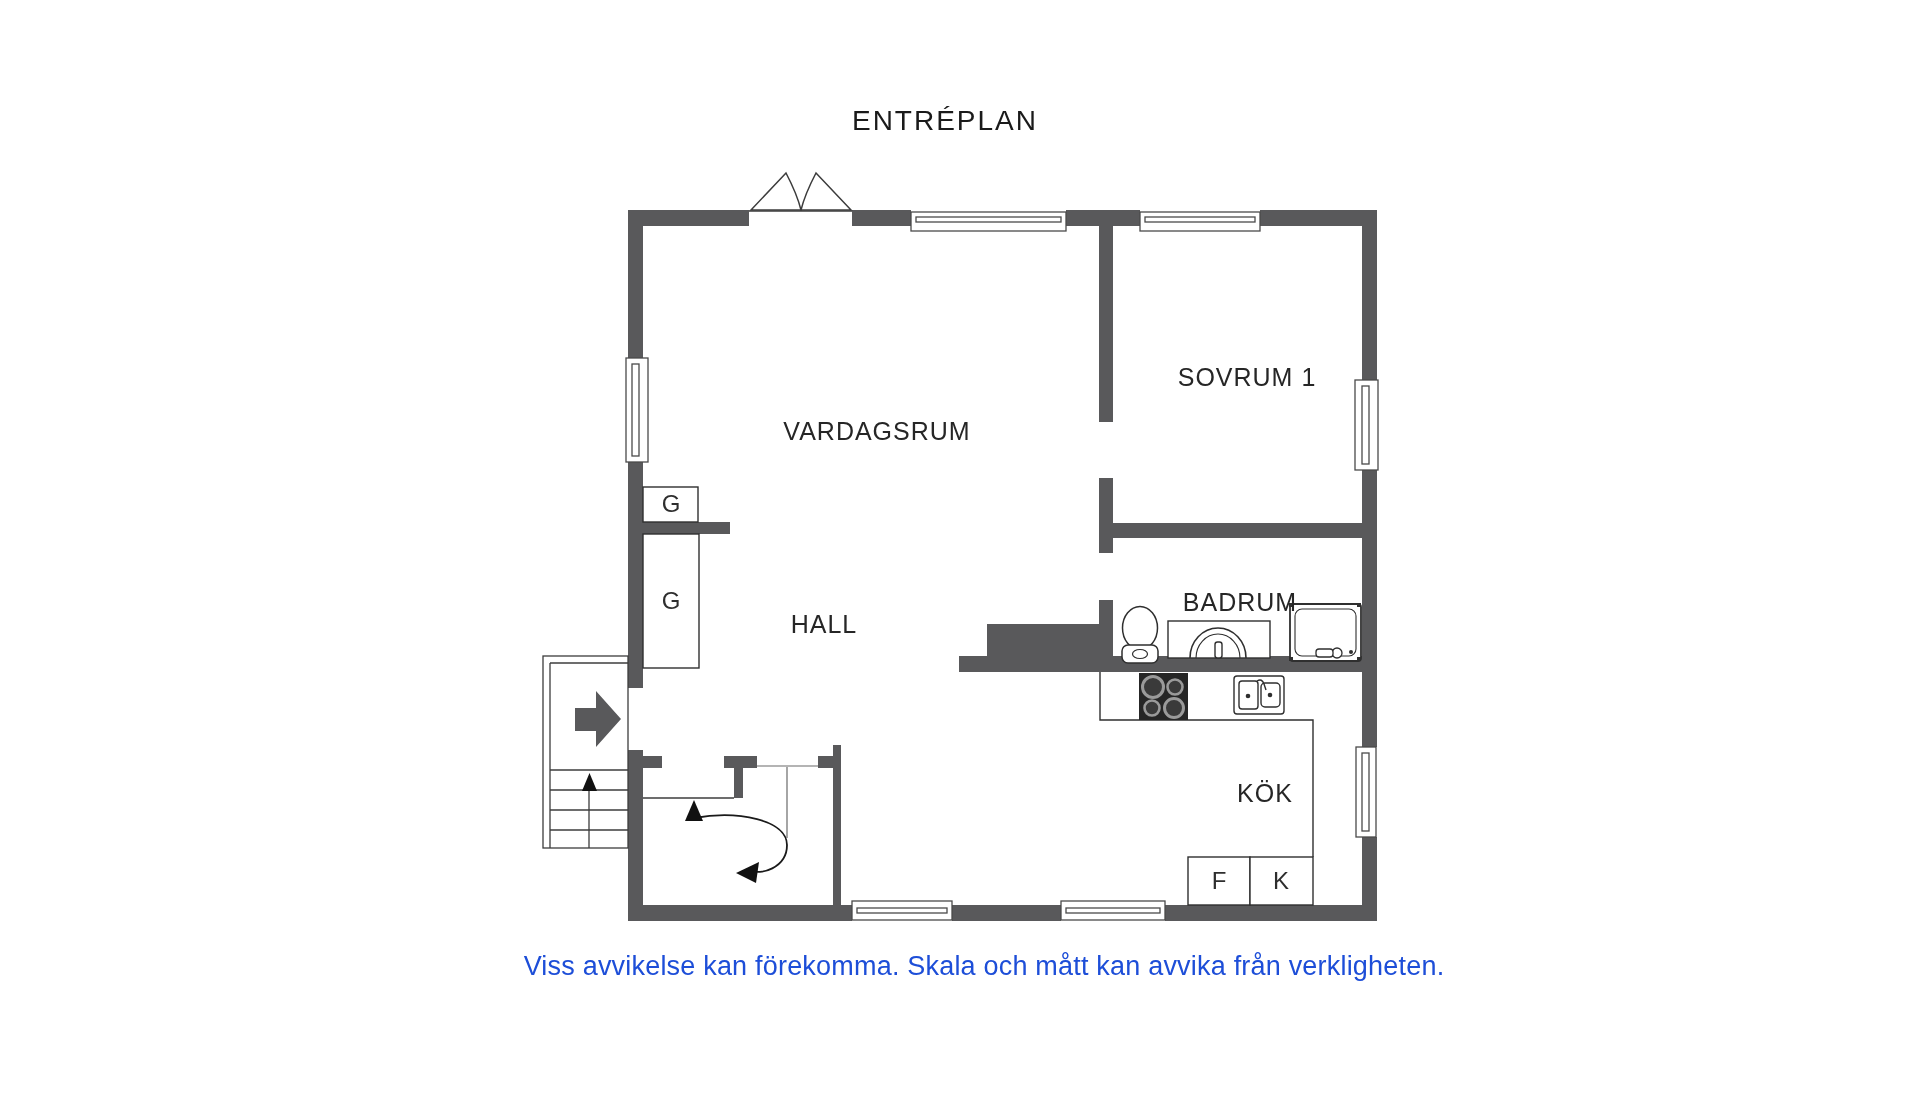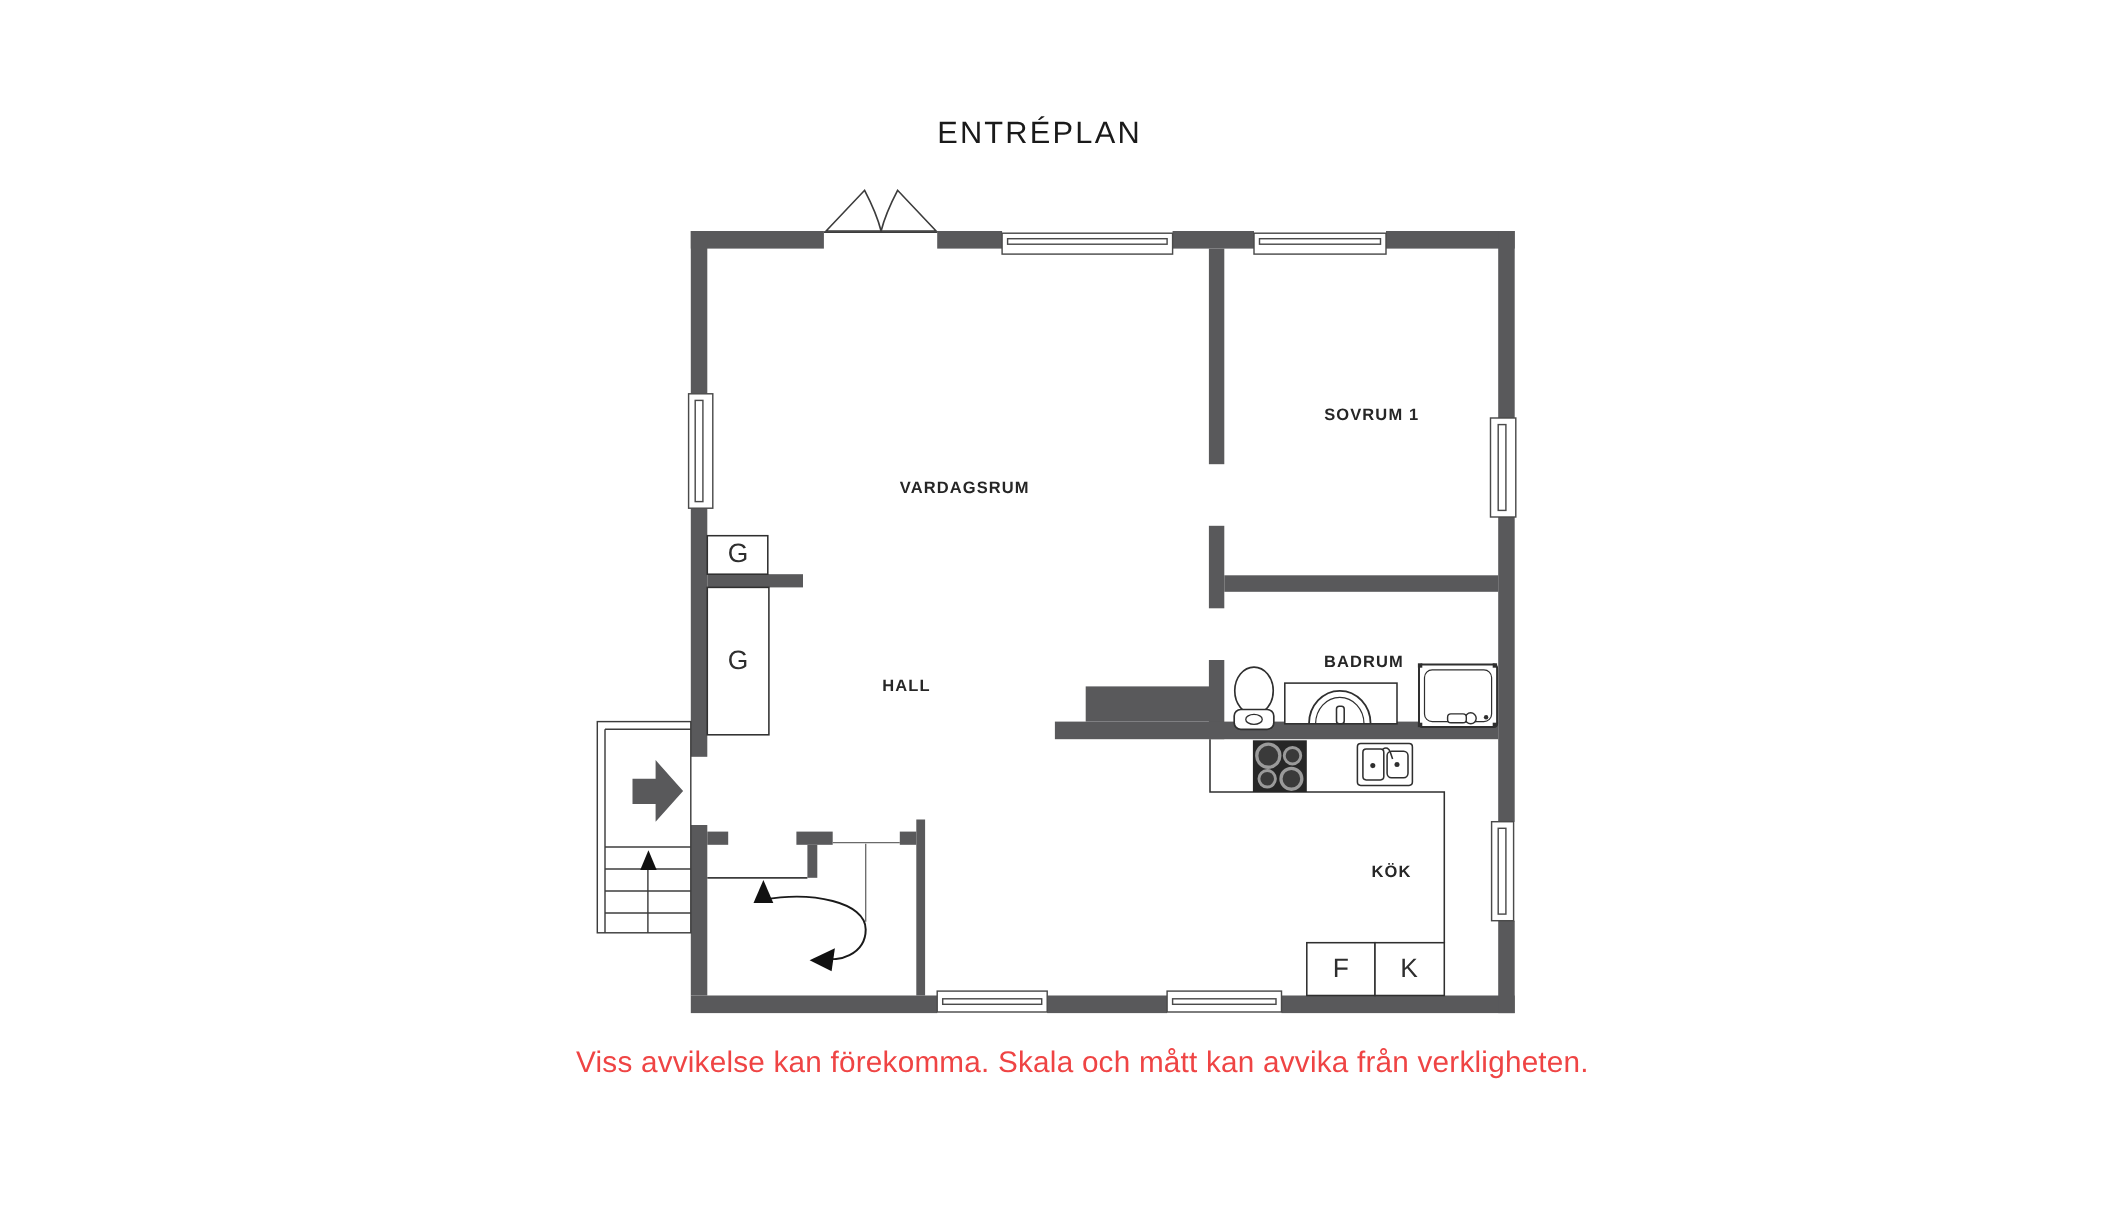--- a/index.html
+++ b/index.html
@@ -6,23 +6,23 @@
   #canvas{
     position:relative;width:1564px;height:1095px;background:#fff;overflow:hidden;
     font-family:"Liberation Sans", sans-serif;color:#1c1c1c;
   }
   #plan-svg{position:absolute;left:0;top:0;width:1920px;height:1095px;}
   .label{
     position:absolute;transform:translate(-50%,-50%);white-space:nowrap;
     color:#262626;pointer-events:none;
   }
   .page-title{font-size:28px;letter-spacing:2px;color:#1a1a1a;}
-  .room-label{font-size:15px;letter-spacing:1px;font-weight:bold;}
+  .room-label{font-size:25px;letter-spacing:1px;}
   .small-label{font-size:24px;letter-spacing:0;color:#2e2e2e;}
-  .disclaimer{font-size:27px;letter-spacing:0.2px;color:#ef4444;}
+  .disclaimer{font-size:27px;letter-spacing:0.2px;color:#1d4ed8;}
 </style>
 </head>
 <body>
 
 <div id="canvas">
 
   <div class="label page-title" style="left:945px;top:121px;">ENTRÉPLAN</div>
 
   <svg id="plan-svg" viewBox="0 0 1920 1095">
 
@@ -169,21 +169,21 @@
         <rect x="1357" y="603" width="4" height="4" fill="#2F2F2F" stroke="none"></rect>
         <rect x="1289" y="657" width="4" height="4" fill="#2F2F2F" stroke="none"></rect>
         <rect x="1357" y="657" width="4" height="4" fill="#2F2F2F" stroke="none"></rect>
         <circle cx="1337" cy="653" r="5" stroke-width="1.3" fill="#fff"></circle>
         <rect x="1316" y="649" width="17" height="8" rx="3" stroke-width="1.3" fill="#fff"></rect>
         <circle cx="1351" cy="652" r="2" fill="#2F2F2F" stroke="none"></circle>
       </g>
     </g>
   </svg>
 
-  <div class="label room-label" style="left:877px;top:444px;">VARDAGSRUM</div>
+  <div class="label room-label" style="left:877px;top:431px;">VARDAGSRUM</div>
   <div class="label room-label" style="left:1247px;top:377px;">SOVRUM 1</div>
   <div class="label room-label" style="left:1240px;top:602px;">BADRUM</div>
   <div class="label room-label" style="left:824px;top:624px;">HALL</div>
   <div class="label room-label" style="left:1265px;top:793px;">KÖK</div>
 
   <div class="label small-label" style="left:671px;top:504px;">G</div>
   <div class="label small-label" style="left:671px;top:601px;">G</div>
   <div class="label small-label" style="left:1219px;top:881px;">F</div>
   <div class="label small-label" style="left:1281px;top:881px;">K</div>
 

